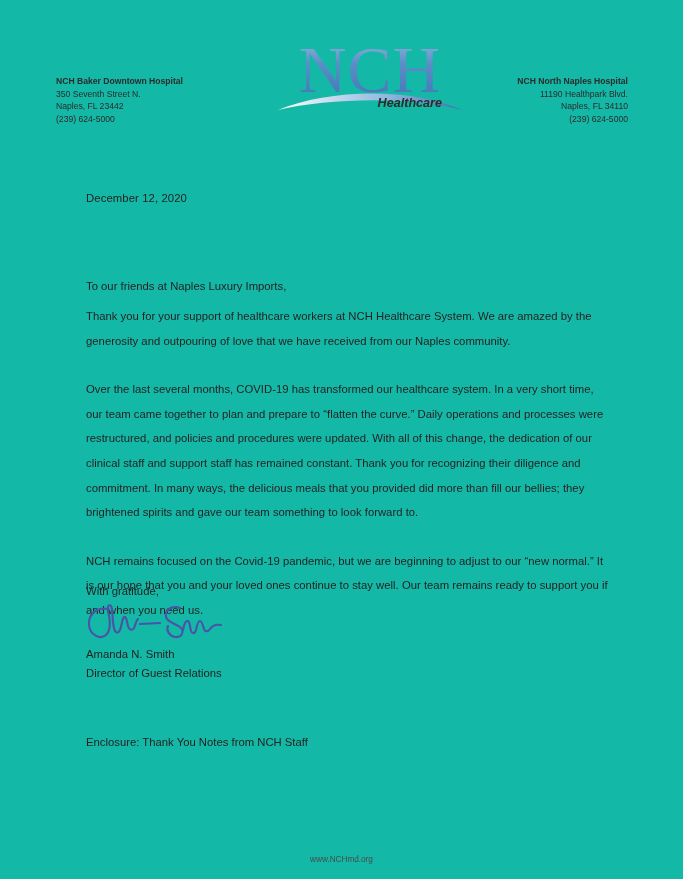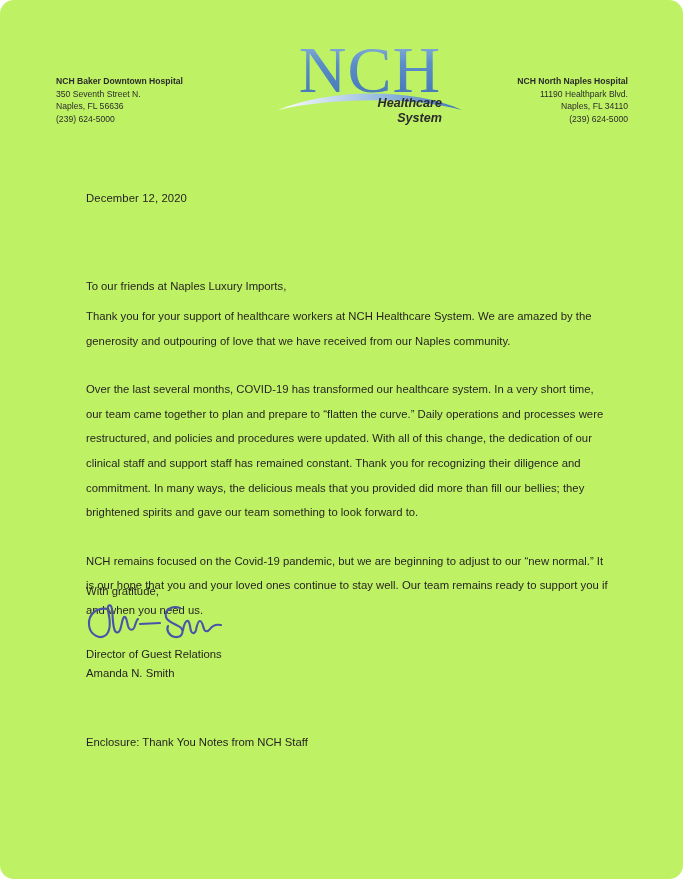--- a/index.html
+++ b/index.html
@@ -12,22 +12,21 @@
     height: 879px;
     position: relative;
     font-family: "Liberation Sans", sans-serif;
     color: #231f20;
     overflow: hidden;
   }
 
   .page {
     position: absolute;
     inset: 0;
-    background: #bef264;
-    border-radius: 14px;
+    background: #14b8a6;
   }
 
   
   .letterhead {
     position: absolute;
     top: 30px;
     left: 0;
     width: 683px;
     height: 105px;
   }
@@ -142,21 +141,21 @@
 </style>
 </head>
 <body>
 
 <div class="page">
 
   <div class="letterhead">
 
     <div class="addr addr-left">
       <span class="addr-name">NCH Baker Downtown Hospital</span><span>350 Seventh Street N.</span>
-<span>Naples, FL 56636</span>
+<span>Naples, FL 23442</span>
 <span>(239) 624-5000</span>
     </div>
 
     <div class="addr addr-right">
       <span class="addr-name">NCH North Naples Hospital</span><span>11190 Healthpark Blvd.</span>
 <span>Naples, FL 34110</span>
 <span>(239) 624-5000</span>
     </div>
 
     <div class="logo">
@@ -176,21 +175,20 @@
         </defs>
 
         <text x="100" y="62" text-anchor="middle" font-family="'Liberation Serif', serif" font-size="66" letter-spacing="1" fill="url(#nchGrad)">NCH</text>
 
         <path d="M8,80 C58,59 142,57 192,80 C142,66 58,68 8,80 Z" fill="url(#swooshGrad)"></path>
       </svg>
 
       <div style="position:absolute; left:0; top:66px; width:172px; text-align:right;
                   font-size:12.6px; font-weight:bold; line-height:14.5px; color:#2b2b2b;font-style:italic;">
         <div>Healthcare</div>
-        <div>System</div>
       </div>
     </div>
   </div>
 
   <div class="date">December 12, 2020</div>
 
   <div class="salutation">To our friends at Naples Luxury Imports,</div>
 
   <div class="body-block">
     <p class="para">Thank you for your support of healthcare workers at NCH Healthcare System.  We are amazed by the generosity and outpouring of love that we have received from our Naples community.</p>
@@ -203,20 +201,21 @@
   <svg class="signature" viewBox="0 0 150 48" xmlns="http://www.w3.org/2000/svg">
     <g fill="none" stroke="#4a53a8" stroke-width="2.1" stroke-linecap="round" stroke-linejoin="round">
       <path d="M24,9 C13,7 4,14 5,25 C6,35 16,40 22,35 C27,30 26,19 24,11 C23,6 25,4 27,6 C29,9 28,20 30,28 C31,33 34,34 36,30 C38,25 38,19 40,17 C42,16 43,21 44,26 C45,30 48,31 50,28 C52,24 52,20 54,19"></path>
       <path d="M56,24 L76,23"></path>
       <path d="M96,8 C88,5 80,10 82,17 C83,22 92,24 96,27 C101,31 98,38 91,37 C85,36 82,30 84,26"></path>
       <path d="M99,30 C100,24 102,20 104,21 C106,22 106,28 107,31 C108,34 111,34 112,30 C113,25 114,21 116,21 C118,21 119,26 120,29 C121,32 124,32 126,29 C128,26 132,24 137,25"></path>
     </g>
   </svg>
 
   <div class="signer">
+    <div>Amanda N. Smith</div>
     <div>Director of Guest Relations</div>
-    <div>Amanda N. Smith</div>
   </div>
 
   <div class="enclosure">Enclosure: Thank You Notes from NCH Staff</div>
 
+  <div class="footer">www.NCHmd.org</div>
 
 </div>
 
 </body></html>

